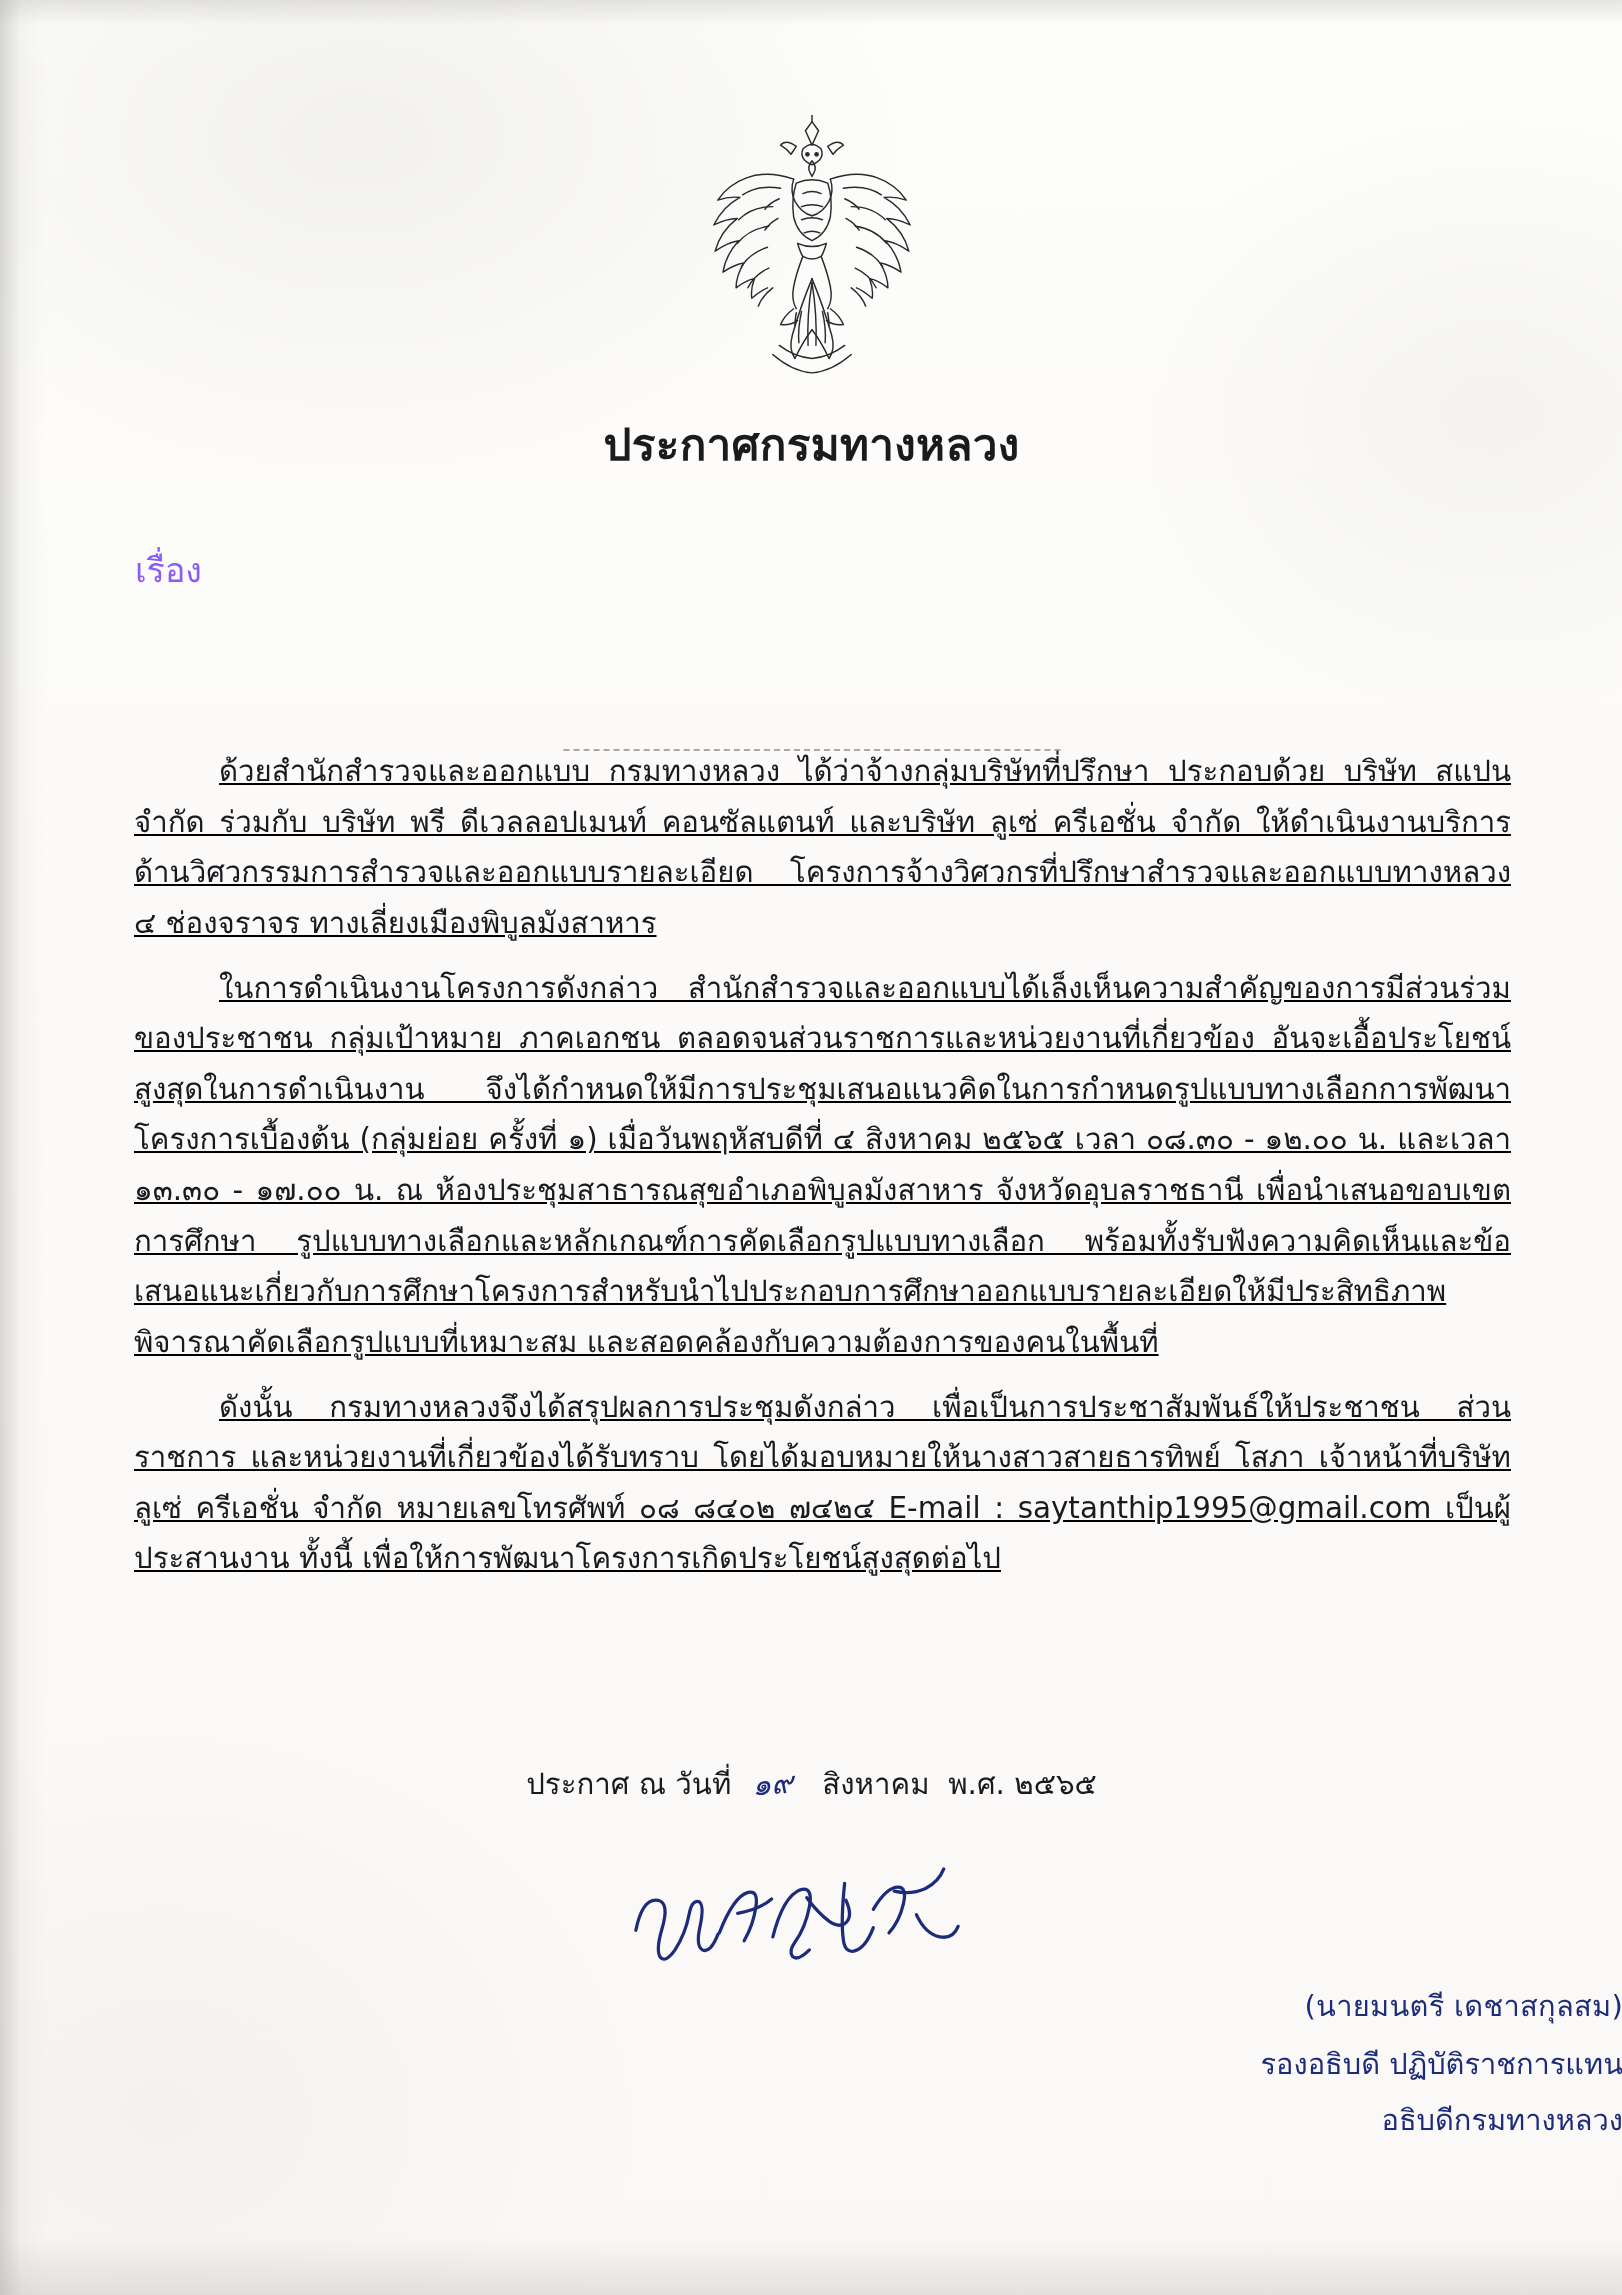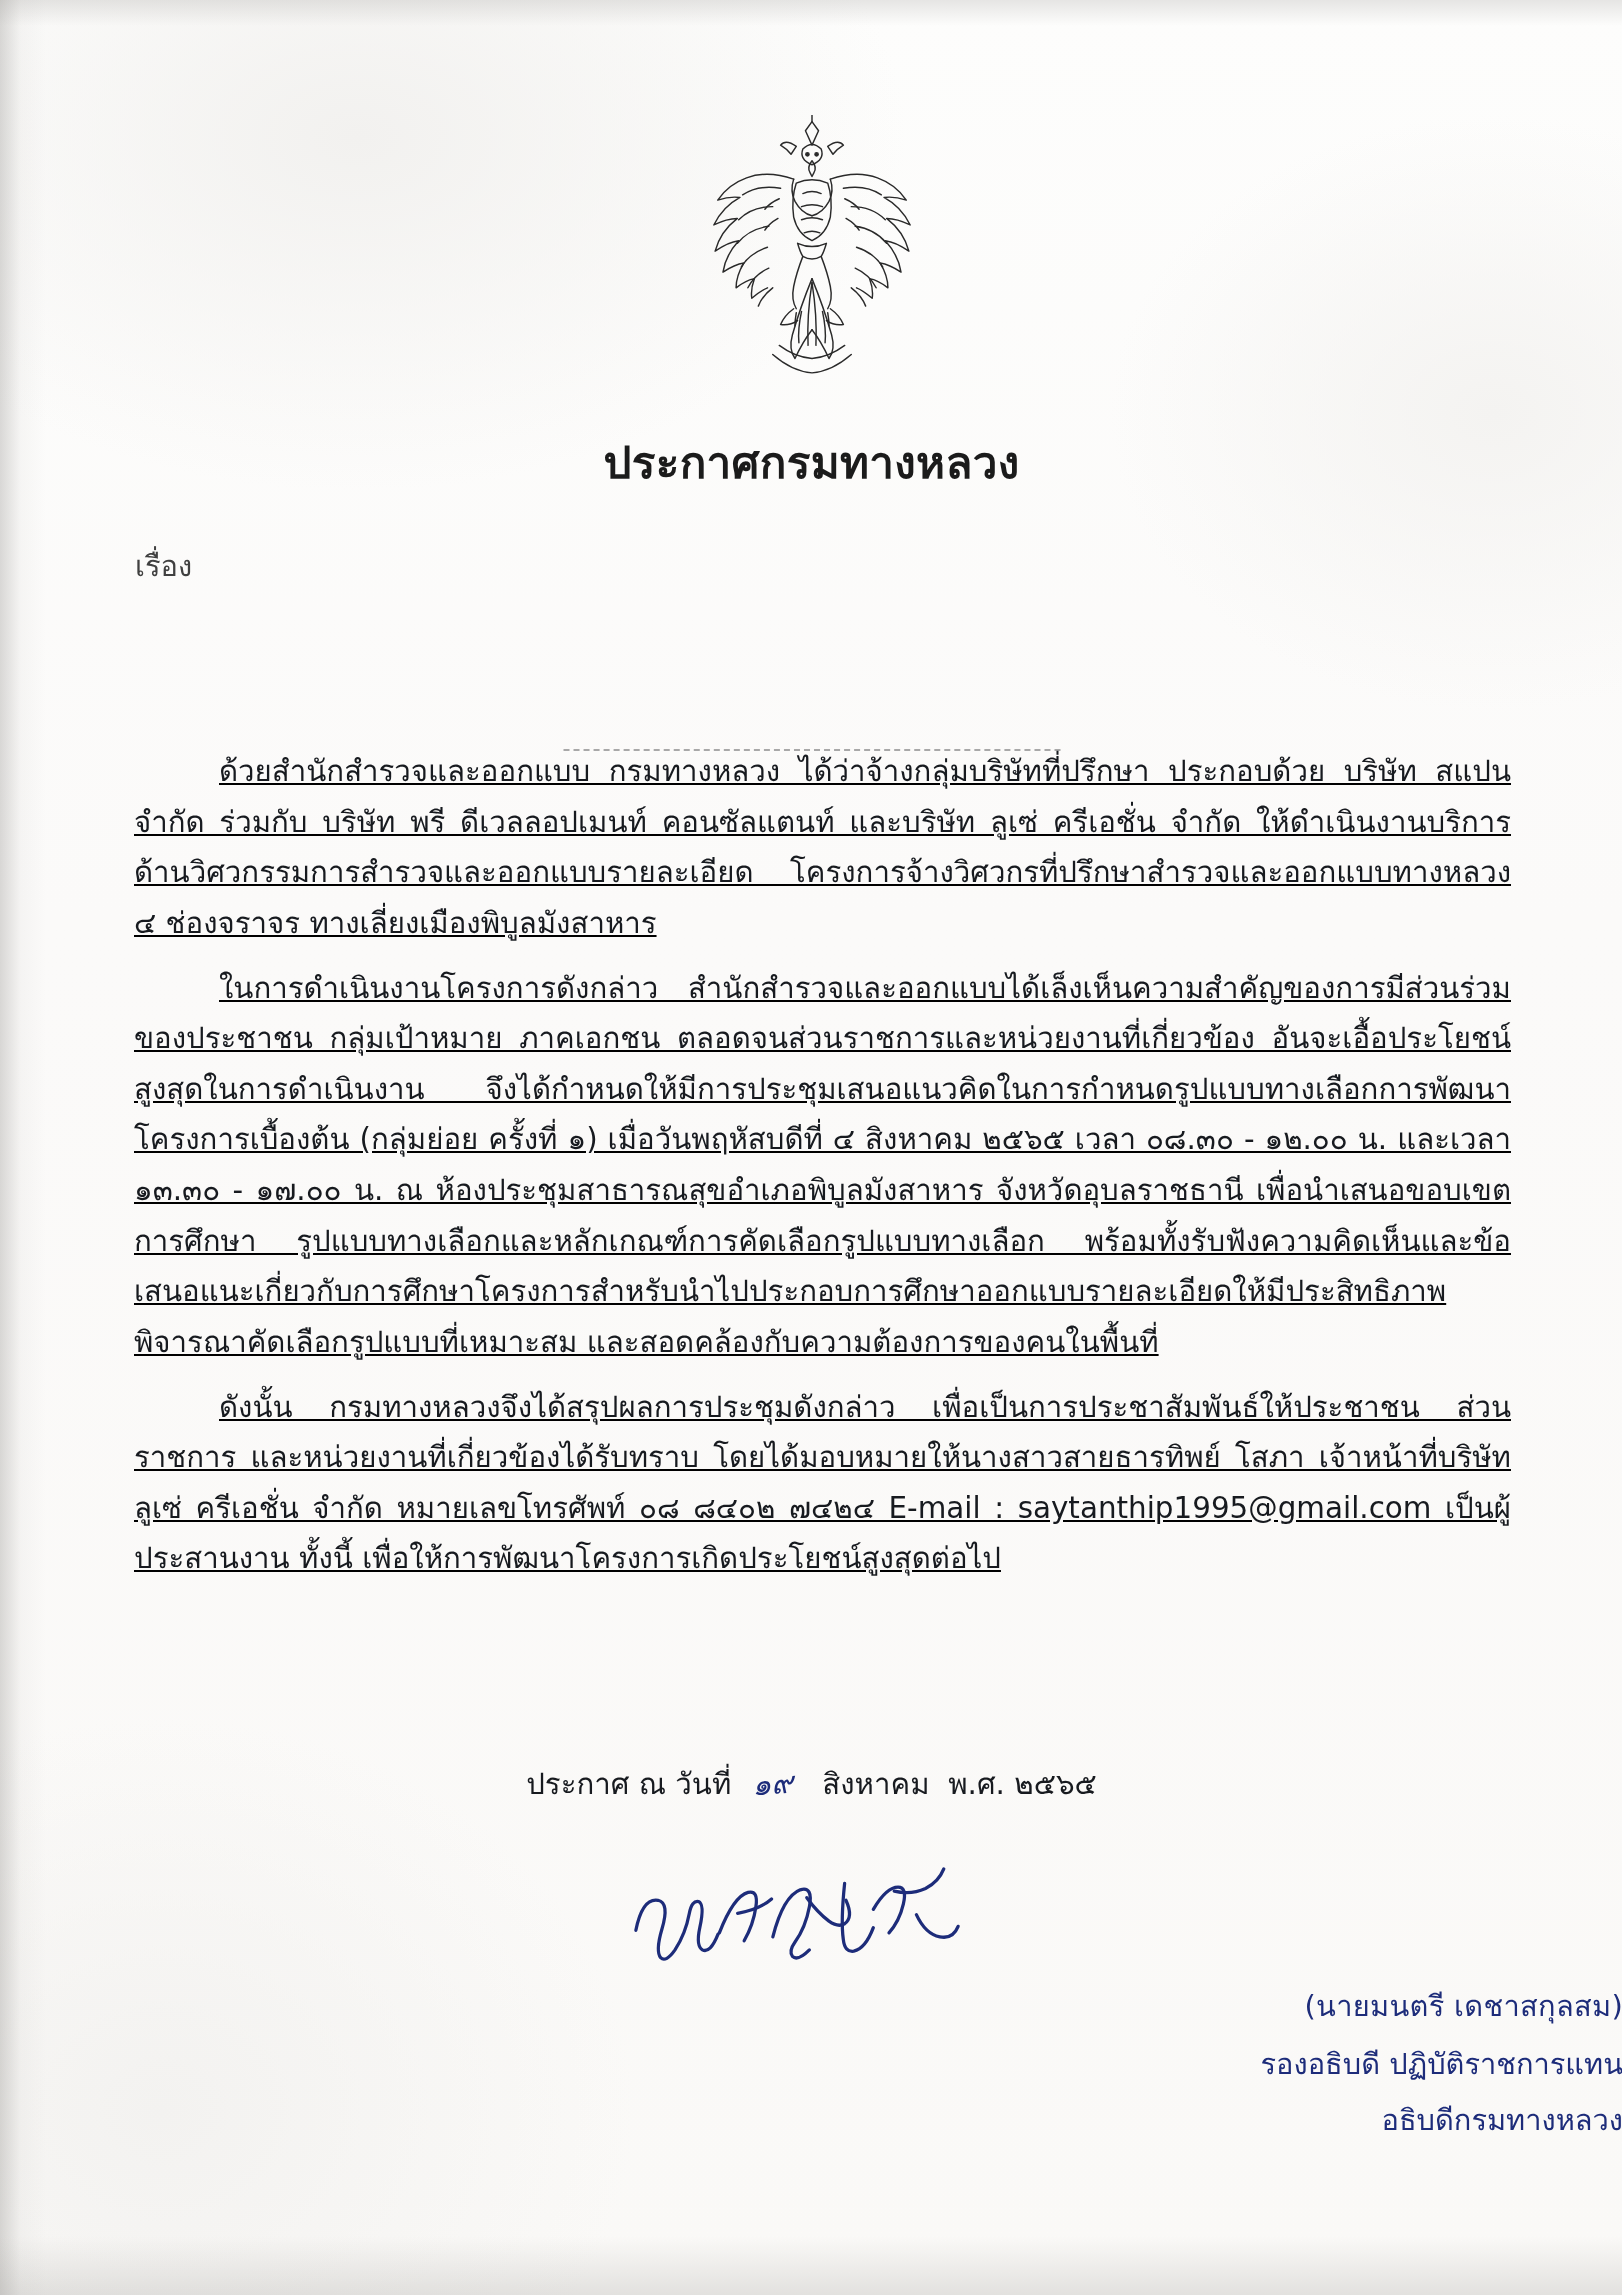--- a/index.html
+++ b/index.html
@@ -55,37 +55,37 @@
     transform: translateX(-50%);
     top: 115px;
     width: 262px;
     height: 288px;
   }
   .emblem svg { width: 100%; height: 100%; display: block; }
 
   
   .doc-title {
     position: absolute;
-    top: 427px;
+    top: 409px;
     left: 0;
     width: 100%;
     text-align: center;
     font-family: "DejaVu Sans", sans-serif;
     font-size: 44px;
     font-weight: 700;
     color: #1b1b1b;
     letter-spacing: 0.3px;
   }
 
   .subject-label {
     position: absolute;
     left: 135px;
     top: 543px;
-    font-size: 29px;
-    color: #404040;
+    font-size: 34px;
+    color: #8b5cf6;
     font-weight: 400;
     text-align: right;
   }
   .subject-body {
     position: absolute;
     left: 247px;
     top: 540px;
     width: 1283px;
     font-size: 29.4px;
     line-height: 1.58;

